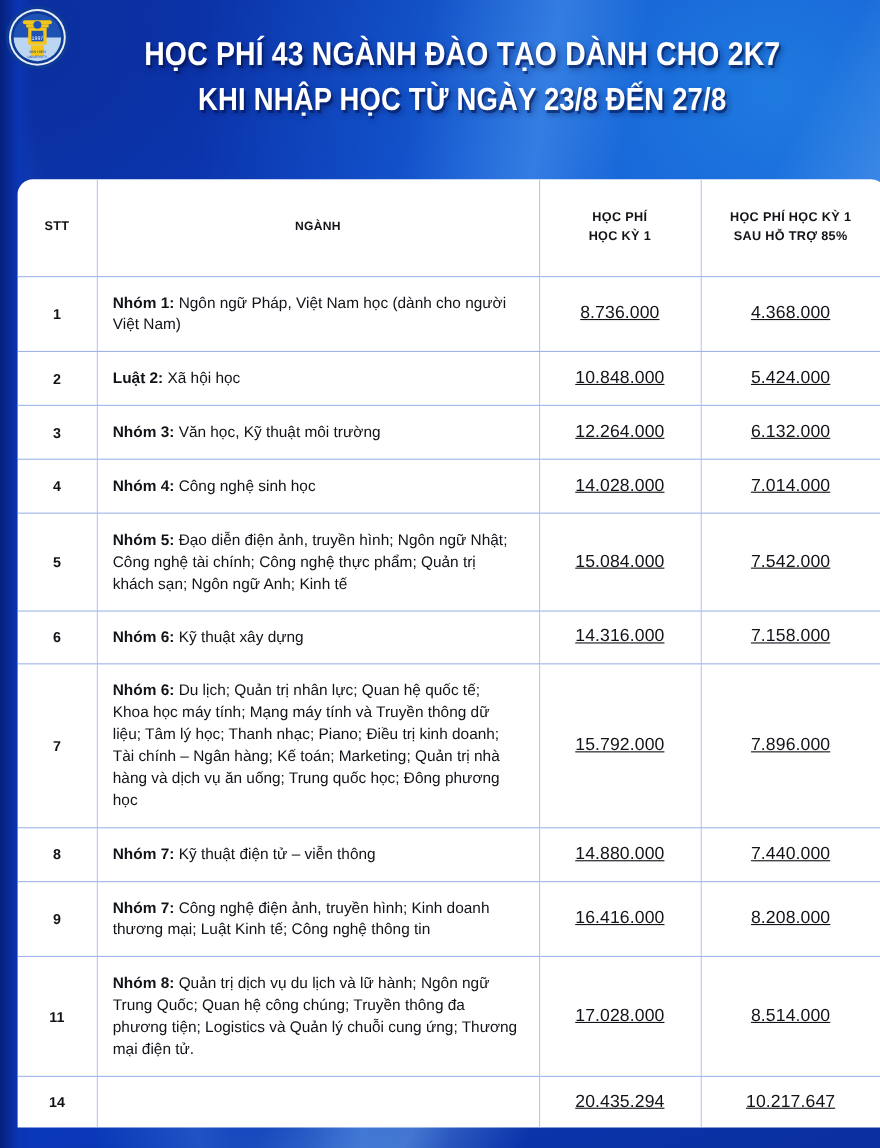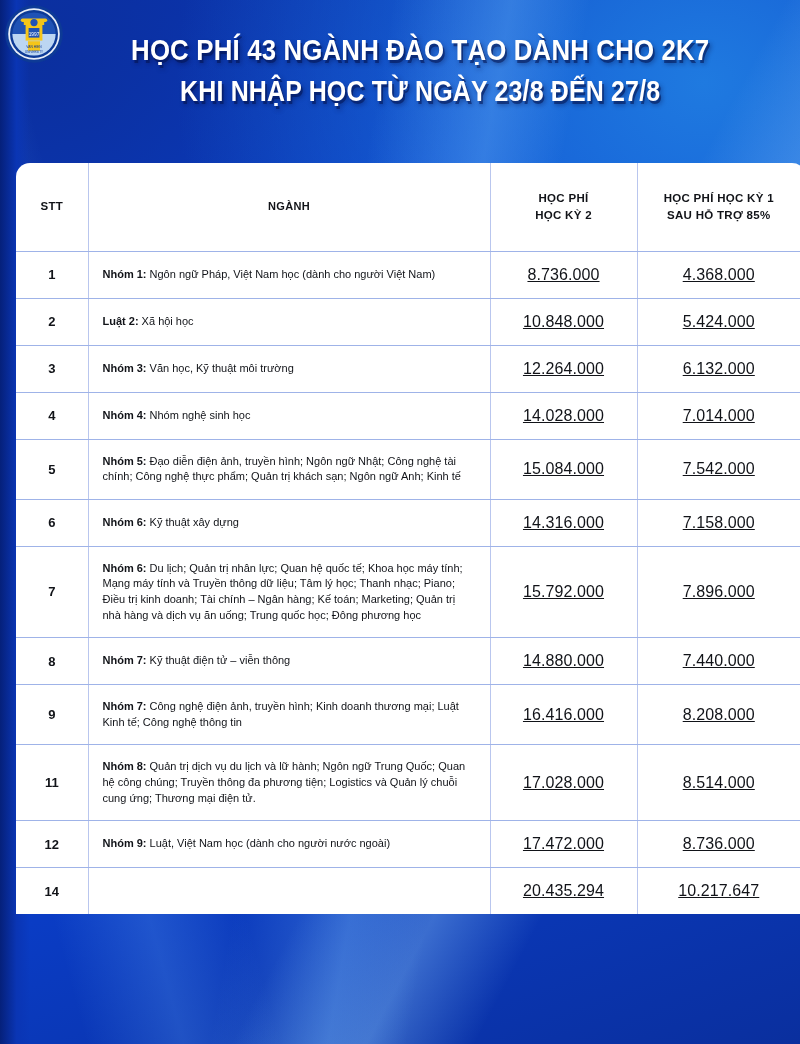--- a/index.html
+++ b/index.html
@@ -98,21 +98,21 @@
   }
   tbody td:last-child { border-right: none; }
   tbody tr:last-child td { border-bottom: none; }
 
   td.stt {
     text-align: center;
     font-weight: 700;
     font-size: 13px;
   }
   td.name {
-    font-size: 11px;
+    font-size: 14px;
     line-height: 1.42;
     padding-left: 14px;
     padding-right: 18px;
   }
   td.name .grp { font-weight: 700; }
   td.fee {
     text-align: center;
     font-size: 16px;
     font-weight: 400;
     letter-spacing: 0.1px;
@@ -157,21 +157,21 @@
         <col class="c-name">
         <col class="c-fee1">
         <col class="c-fee2">
     </colgroup>
     <thead>
       <tr>
         <th>STT</th>
         <th class="h-name">NGÀNH</th>
         <th>
           <div>HỌC PHÍ</div>
-          <div>HỌC KỲ 2</div>
+          <div>HỌC KỲ 1</div>
         </th>
         <th>
           <div>HỌC PHÍ HỌC KỲ 1</div>
           <div>SAU HỖ TRỢ 85%</div>
         </th>
       </tr>
     </thead>
     <tbody id="tbody">
         <tr>
           <td class="stt">1</td>
@@ -186,21 +186,21 @@
           <td class="fee">5.424.000</td>
         </tr>
         <tr>
           <td class="stt">3</td>
           <td class="name"><span class="grp">Nhóm 3:</span><span> Văn học, Kỹ thuật môi trường</span></td>
           <td class="fee">12.264.000</td>
           <td class="fee">6.132.000</td>
         </tr>
         <tr>
           <td class="stt">4</td>
-          <td class="name"><span class="grp">Nhóm 4:</span><span> Nhóm nghệ sinh học</span></td>
+          <td class="name"><span class="grp">Nhóm 4:</span><span> Công nghệ sinh học</span></td>
           <td class="fee">14.028.000</td>
           <td class="fee">7.014.000</td>
         </tr>
         <tr>
           <td class="stt">5</td>
           <td class="name"><span class="grp">Nhóm 5:</span><span> Đạo diễn điện ảnh, truyền hình; Ngôn ngữ Nhật; Công nghệ tài chính; Công nghệ thực phẩm; Quản trị khách sạn; Ngôn ngữ Anh; Kinh tế</span></td>
           <td class="fee">15.084.000</td>
           <td class="fee">7.542.000</td>
         </tr>
         <tr>
@@ -227,26 +227,20 @@
           <td class="fee">16.416.000</td>
           <td class="fee">8.208.000</td>
         </tr>
         <tr>
           <td class="stt">11</td>
           <td class="name"><span class="grp">Nhóm 8:</span><span> Quản trị dịch vụ du lịch và lữ hành; Ngôn ngữ Trung Quốc; Quan hệ công chúng; Truyền thông đa phương tiện; Logistics và Quản lý chuỗi cung ứng; Thương mại điện tử.</span></td>
           <td class="fee">17.028.000</td>
           <td class="fee">8.514.000</td>
         </tr>
         <tr>
-          <td class="stt">12</td>
-          <td class="name"><span class="grp">Nhóm 9:</span><span> Luật, Việt Nam học (dành cho người nước ngoài)</span></td>
-          <td class="fee">17.472.000</td>
-          <td class="fee">8.736.000</td>
-        </tr>
-        <tr>
           <td class="stt">14</td>
           <td class="name"></td>
           <td class="fee">20.435.294</td>
           <td class="fee">10.217.647</td>
         </tr>
       </tbody>
   </table>
 </div>
 
 </body></html>

